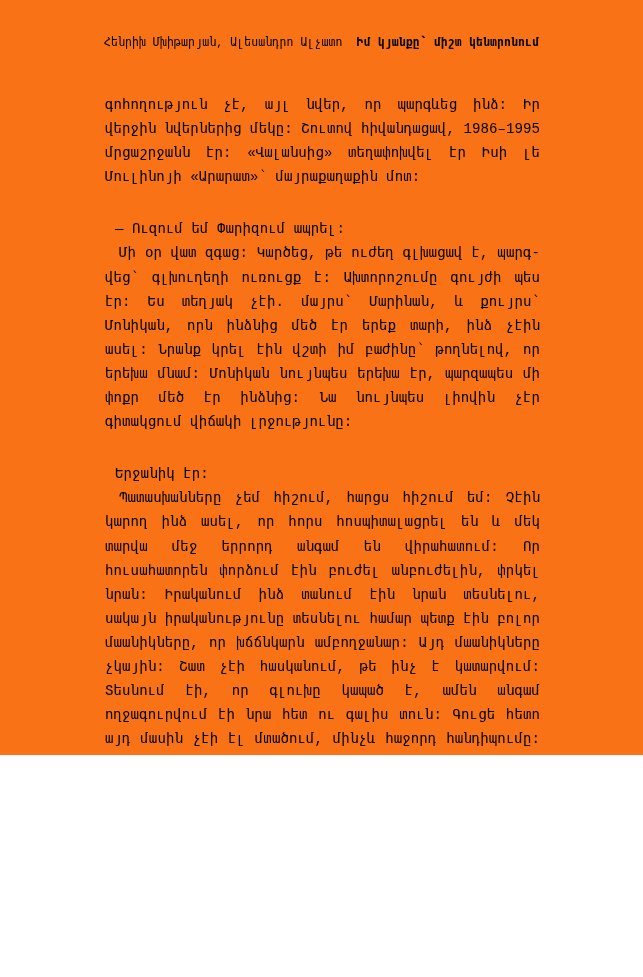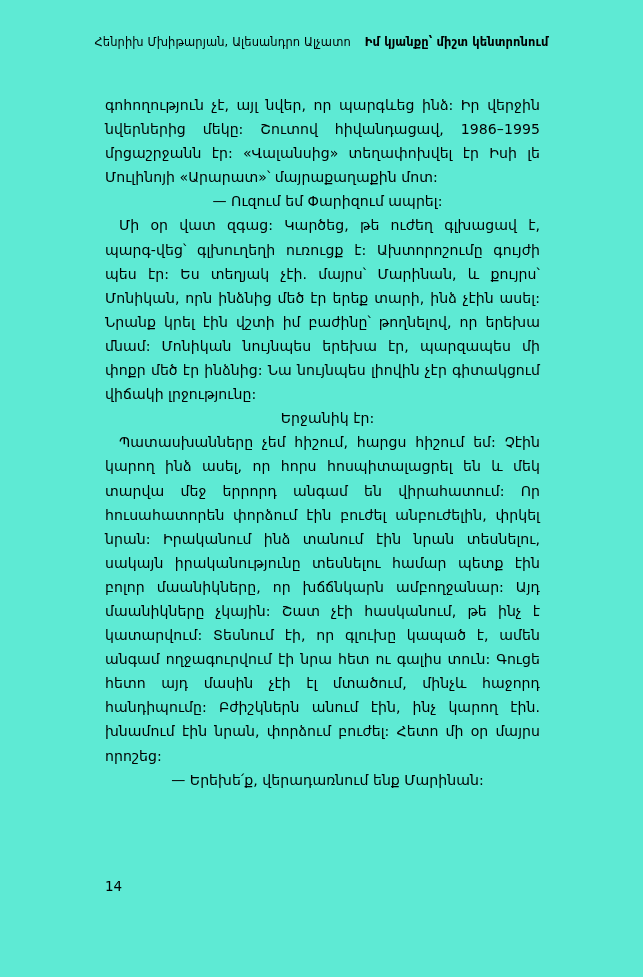--- a/index.html
+++ b/index.html
@@ -7,24 +7,25 @@
     padding: 0;
     background: #ffffff;
   }
   body {
     font-family: "DejaVu Sans", sans-serif;
     color: #000000;
   }
   .page {
     position: relative;
     width: 643px;
-    height: 977px;
-    background: #5eead4;
+    height: 755px;
+    background: #f97316;
     overflow: hidden;
     box-sizing: border-box;
+    font-family: Liberation Mono, monospace;
   }
   .running-header {
     position: absolute;
     left: 0;
     right: 0;
     top: 36px;
     text-align: center;
     font-size: 11.5px;
     line-height: 1.2;
     white-space: nowrap;
@@ -58,21 +59,22 @@
     hyphens: none;
     -webkit-hyphens: none;
   }
   p.para.indent {
     text-indent: 14px;
   }
   p.para.indent-small {
     text-indent: 10px;
   }
   p.para.last-line-left {
-    text-align: center;
+    text-align: left;
+    margin-top: 28px;
   }
   .folio {
     position: absolute;
     left: 105px;
     top: 880px;
     font-size: 13.5px;
     line-height: 1;
   }
 </style>
 </head>

